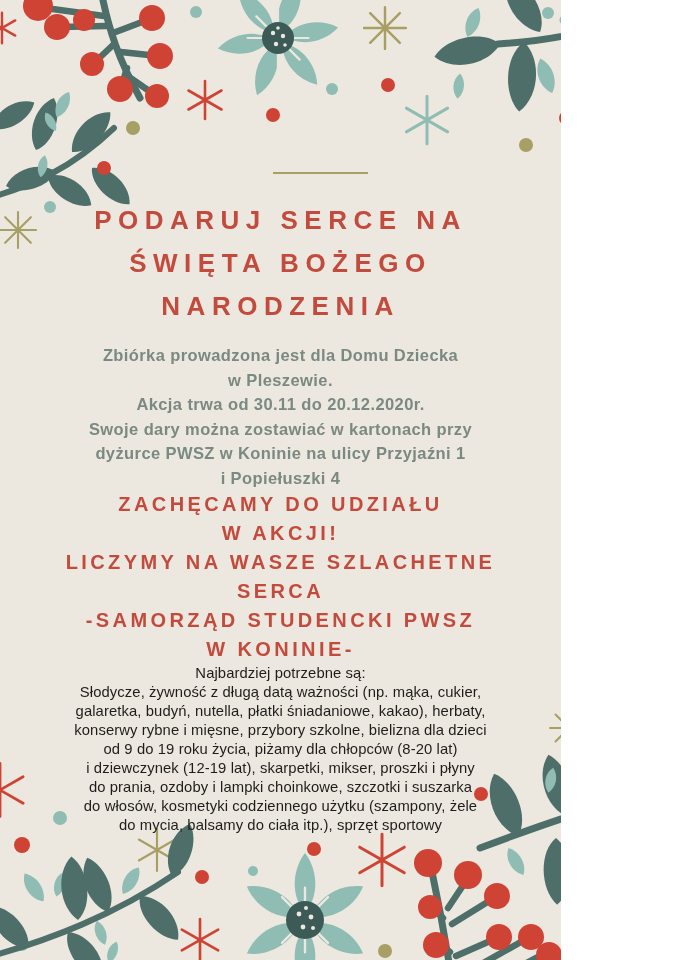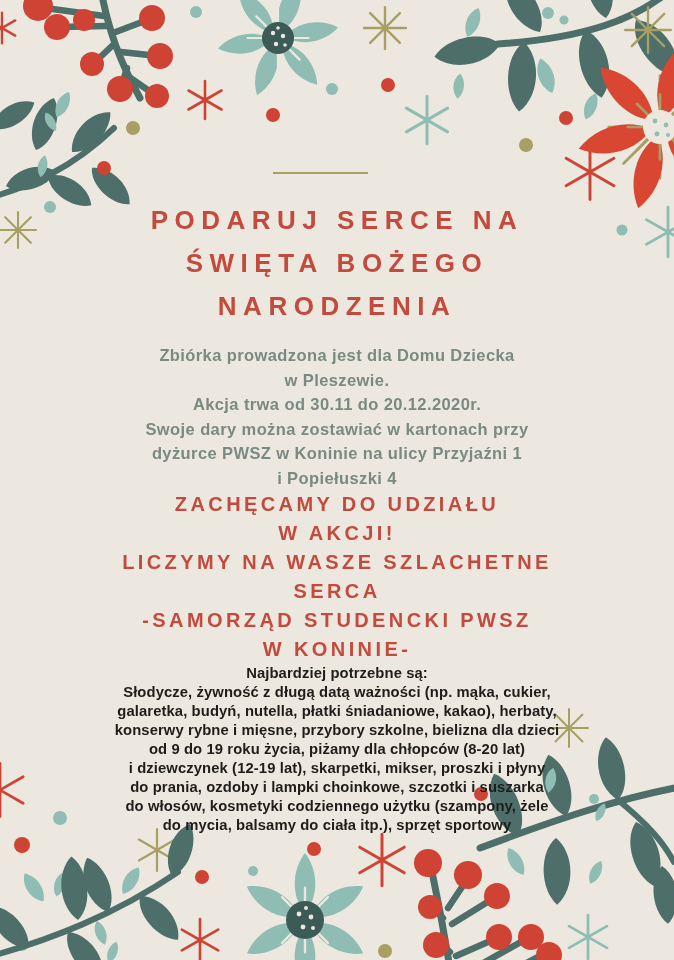--- a/index.html
+++ b/index.html
@@ -10,21 +10,21 @@
     --teal-light:#8FBDB4;
     --olive:#A79F63;
     --sage-text:#7A8981;
     --ink:#1E1D1B;
     --cream:#EDE8DF;
   }
   *{margin:0;padding:0;box-sizing:border-box;}
   html,body{width:674px;height:960px;}
   body{font-family:"Liberation Sans",sans-serif;background:#fff;}
   .poster{
-    position:relative;width:674px;height:960px;overflow:hidden;
+    position:relative;width:561px;height:960px;overflow:hidden;
     background:var(--bg);
   }
   .deco{position:absolute;left:0;top:0;width:674px;height:960px;display:block;pointer-events:none;}
   .content{position:absolute;left:0;top:0;width:100%;height:100%;}
   .textblock{position:absolute;left:0;width:100%;text-align:center;white-space:pre-line;}
   .title{
     top:199px;
     color:var(--red-text);
     font-size:26px;font-weight:600;letter-spacing:6.5px;line-height:43px;
   }
@@ -32,21 +32,21 @@
     top:343px;
     color:var(--sage-text);
     font-size:16.5px;font-weight:600;letter-spacing:0.4px;line-height:24.5px;
   }
   .appeal{
     top:490px;
     color:var(--red-text);
     font-size:20px;font-weight:600;letter-spacing:3.4px;line-height:29px;
   }
   .needs{position:absolute;top:664px;left:0;width:100%;text-align:center;color:var(--ink);}
-  .needs p{white-space:pre-line;font-size:14.8px;font-weight:700;line-height:19px;letter-spacing:0.1px;}
+  .needs p{white-space:pre-line;font-size:14.8px;font-weight:400;line-height:19px;letter-spacing:0.1px;}
 </style>
 </head>
 <body>
 
 <div class="poster">
 
   <svg class="deco" viewBox="0 0 674 960" xmlns="http://www.w3.org/2000/svg" aria-hidden="true">
     <defs>
       <path id="leaf" d="M0,0 C13,-16 44,-17 58,-1 C45,14 12,15 0,0 Z"></path>
       <path id="petal" d="M0,-7 C12,-20 13,-44 0,-61 C-13,-44 -12,-20 0,-7 Z"></path>

